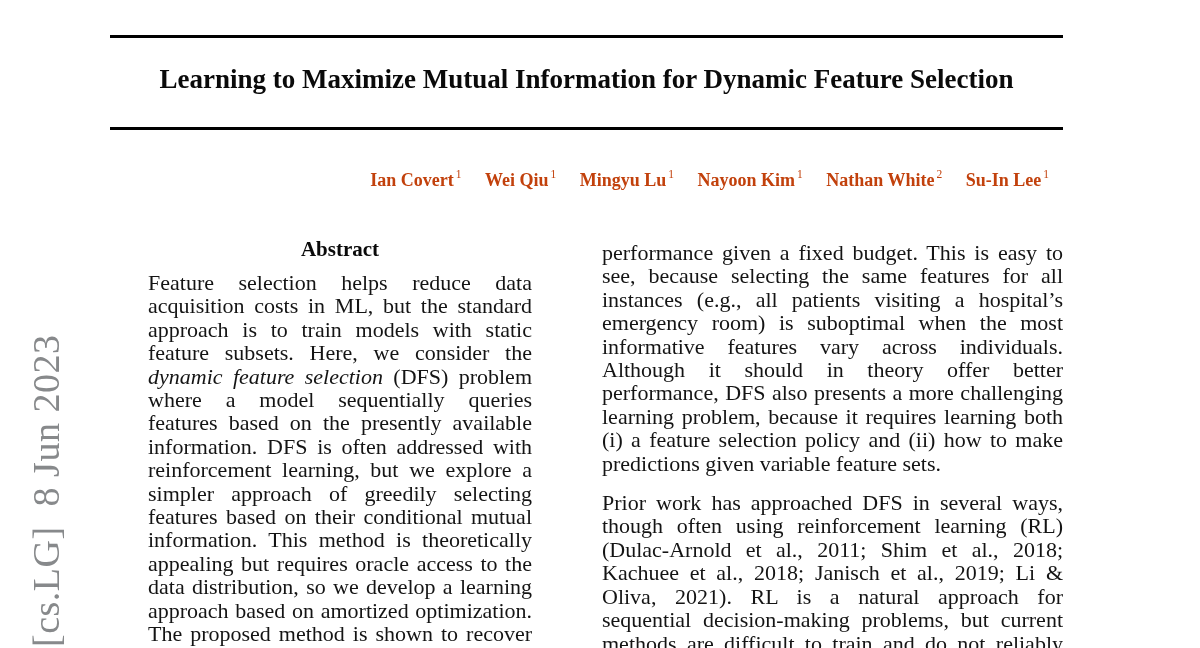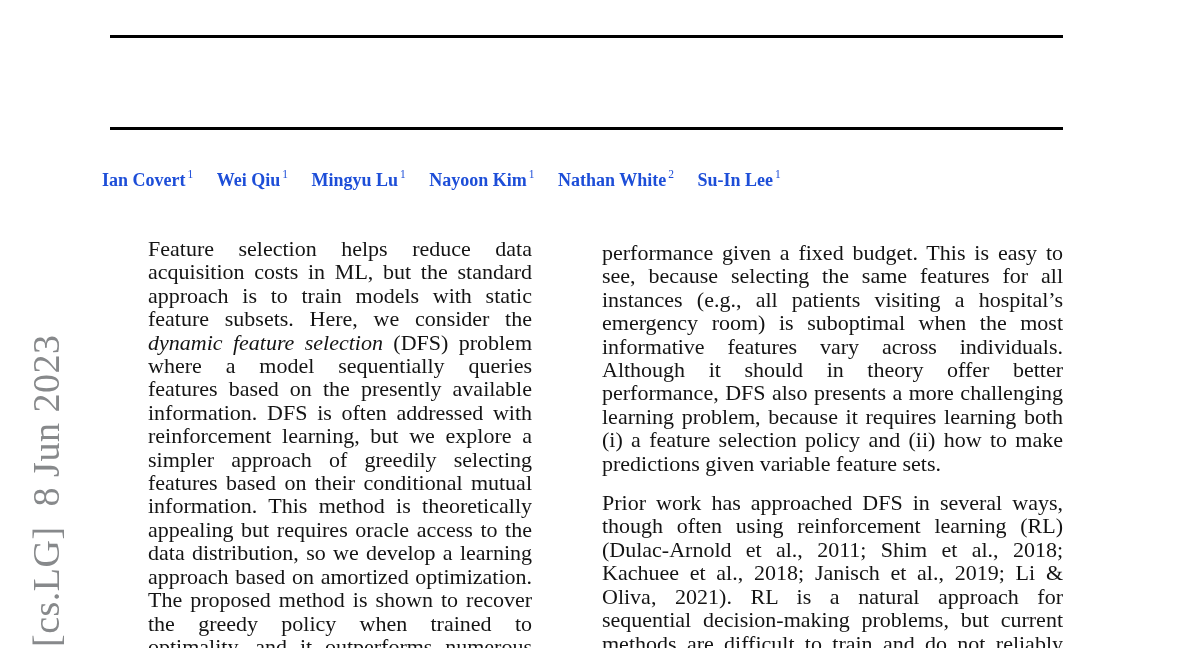--- a/index.html
+++ b/index.html
@@ -44,27 +44,27 @@
     margin: 0;
     font-size: 27px;
     line-height: 34px;
     font-weight: 700;
     text-align: center;
     white-space: nowrap;
     color: #0a0a0a;
   }
   .authors {
     position: absolute;
-    left: 102px;
+    left: 96px;
     top: 169px;
     width: 953px;
-    text-align: left;
+    text-align: right;
     font-size: 18px;
     font-weight: 700;
-    color: #1d4ed8;
+    color: #c2410c;
     white-space: nowrap;
   }
   .author + .author { margin-left: 19px; }
   .author sup {
     font-size: 11.5px;
     font-weight: 400;
     position: relative;
     top: -1px;
     margin-left: 2px;
   }
@@ -102,33 +102,35 @@
 </style>
 </head>
 <body>
 
 <div class="page">
 
   <div class="watermark" style="color: rgb(135, 137, 139);">[cs.LG]  8 Jun 2023</div>
 
   <div class="rule rule-top"></div>
 
+  <h1 class="title">Learning to Maximize Mutual Information for Dynamic Feature Selection</h1>
 
   <div class="rule rule-bottom"></div>
 
   <div class="authors">
     <span class="author"><span>Ian Covert</span><sup>1</sup></span>
     <span class="author"><span>Wei Qiu</span><sup>1</sup></span>
     <span class="author"><span>Mingyu Lu</span><sup>1</sup></span>
     <span class="author"><span>Nayoon Kim</span><sup>1</sup></span>
     <span class="author"><span>Nathan White</span><sup>2</sup></span>
     <span class="author"><span>Su-In Lee</span><sup>1</sup></span>
   </div>
 
   <div class="col-left">
+    <h2 class="abstract-heading">Abstract</h2>
     <p class="body-text"><span>Feature selection helps reduce data acquisition costs in ML, but the standard approach is to train models with static feature subsets. Here, we consider the </span><span class="italic">dynamic feature selection</span><span> (DFS) problem where a model sequentially queries features based on the presently available information. DFS is often addressed with reinforcement learning, but we explore a simpler approach of greedily selecting features based on their conditional mutual information. This method is theoretically appealing but requires oracle access to the data distribution, so we develop a learning approach based on amortized optimization. The proposed method is shown to recover the greedy policy when trained to optimality, and it outperforms numerous existing feature selection methods in</span></p>
   </div>
 
   <div class="col-right">
     <p class="body-text">performance given a fixed budget. This is easy to see, because selecting the same features for all instances (e.g., all patients visiting a hospital’s emergency room) is suboptimal when the most informative features vary across individuals. Although it should in theory offer better performance, DFS also presents a more challenging learning problem, because it requires learning both (i) a feature selection policy and (ii) how to make predictions given variable feature sets.</p>
     <p class="body-text">Prior work has approached DFS in several ways, though often using reinforcement learning (RL) (Dulac-Arnold et al., 2011; Shim et al., 2018; Kachuee et al., 2018; Janisch et al., 2019; Li &amp; Oliva, 2021). RL is a natural approach for sequential decision-making problems, but current methods are difficult to train and do not reliably outperform static feature selection methods (Henderson et al., 2018; Erion et al., 2021). Our work therefore explores a simpler approach: greedily selecting features based on their conditional mutual</p>
   </div>
 
 </div>
 

